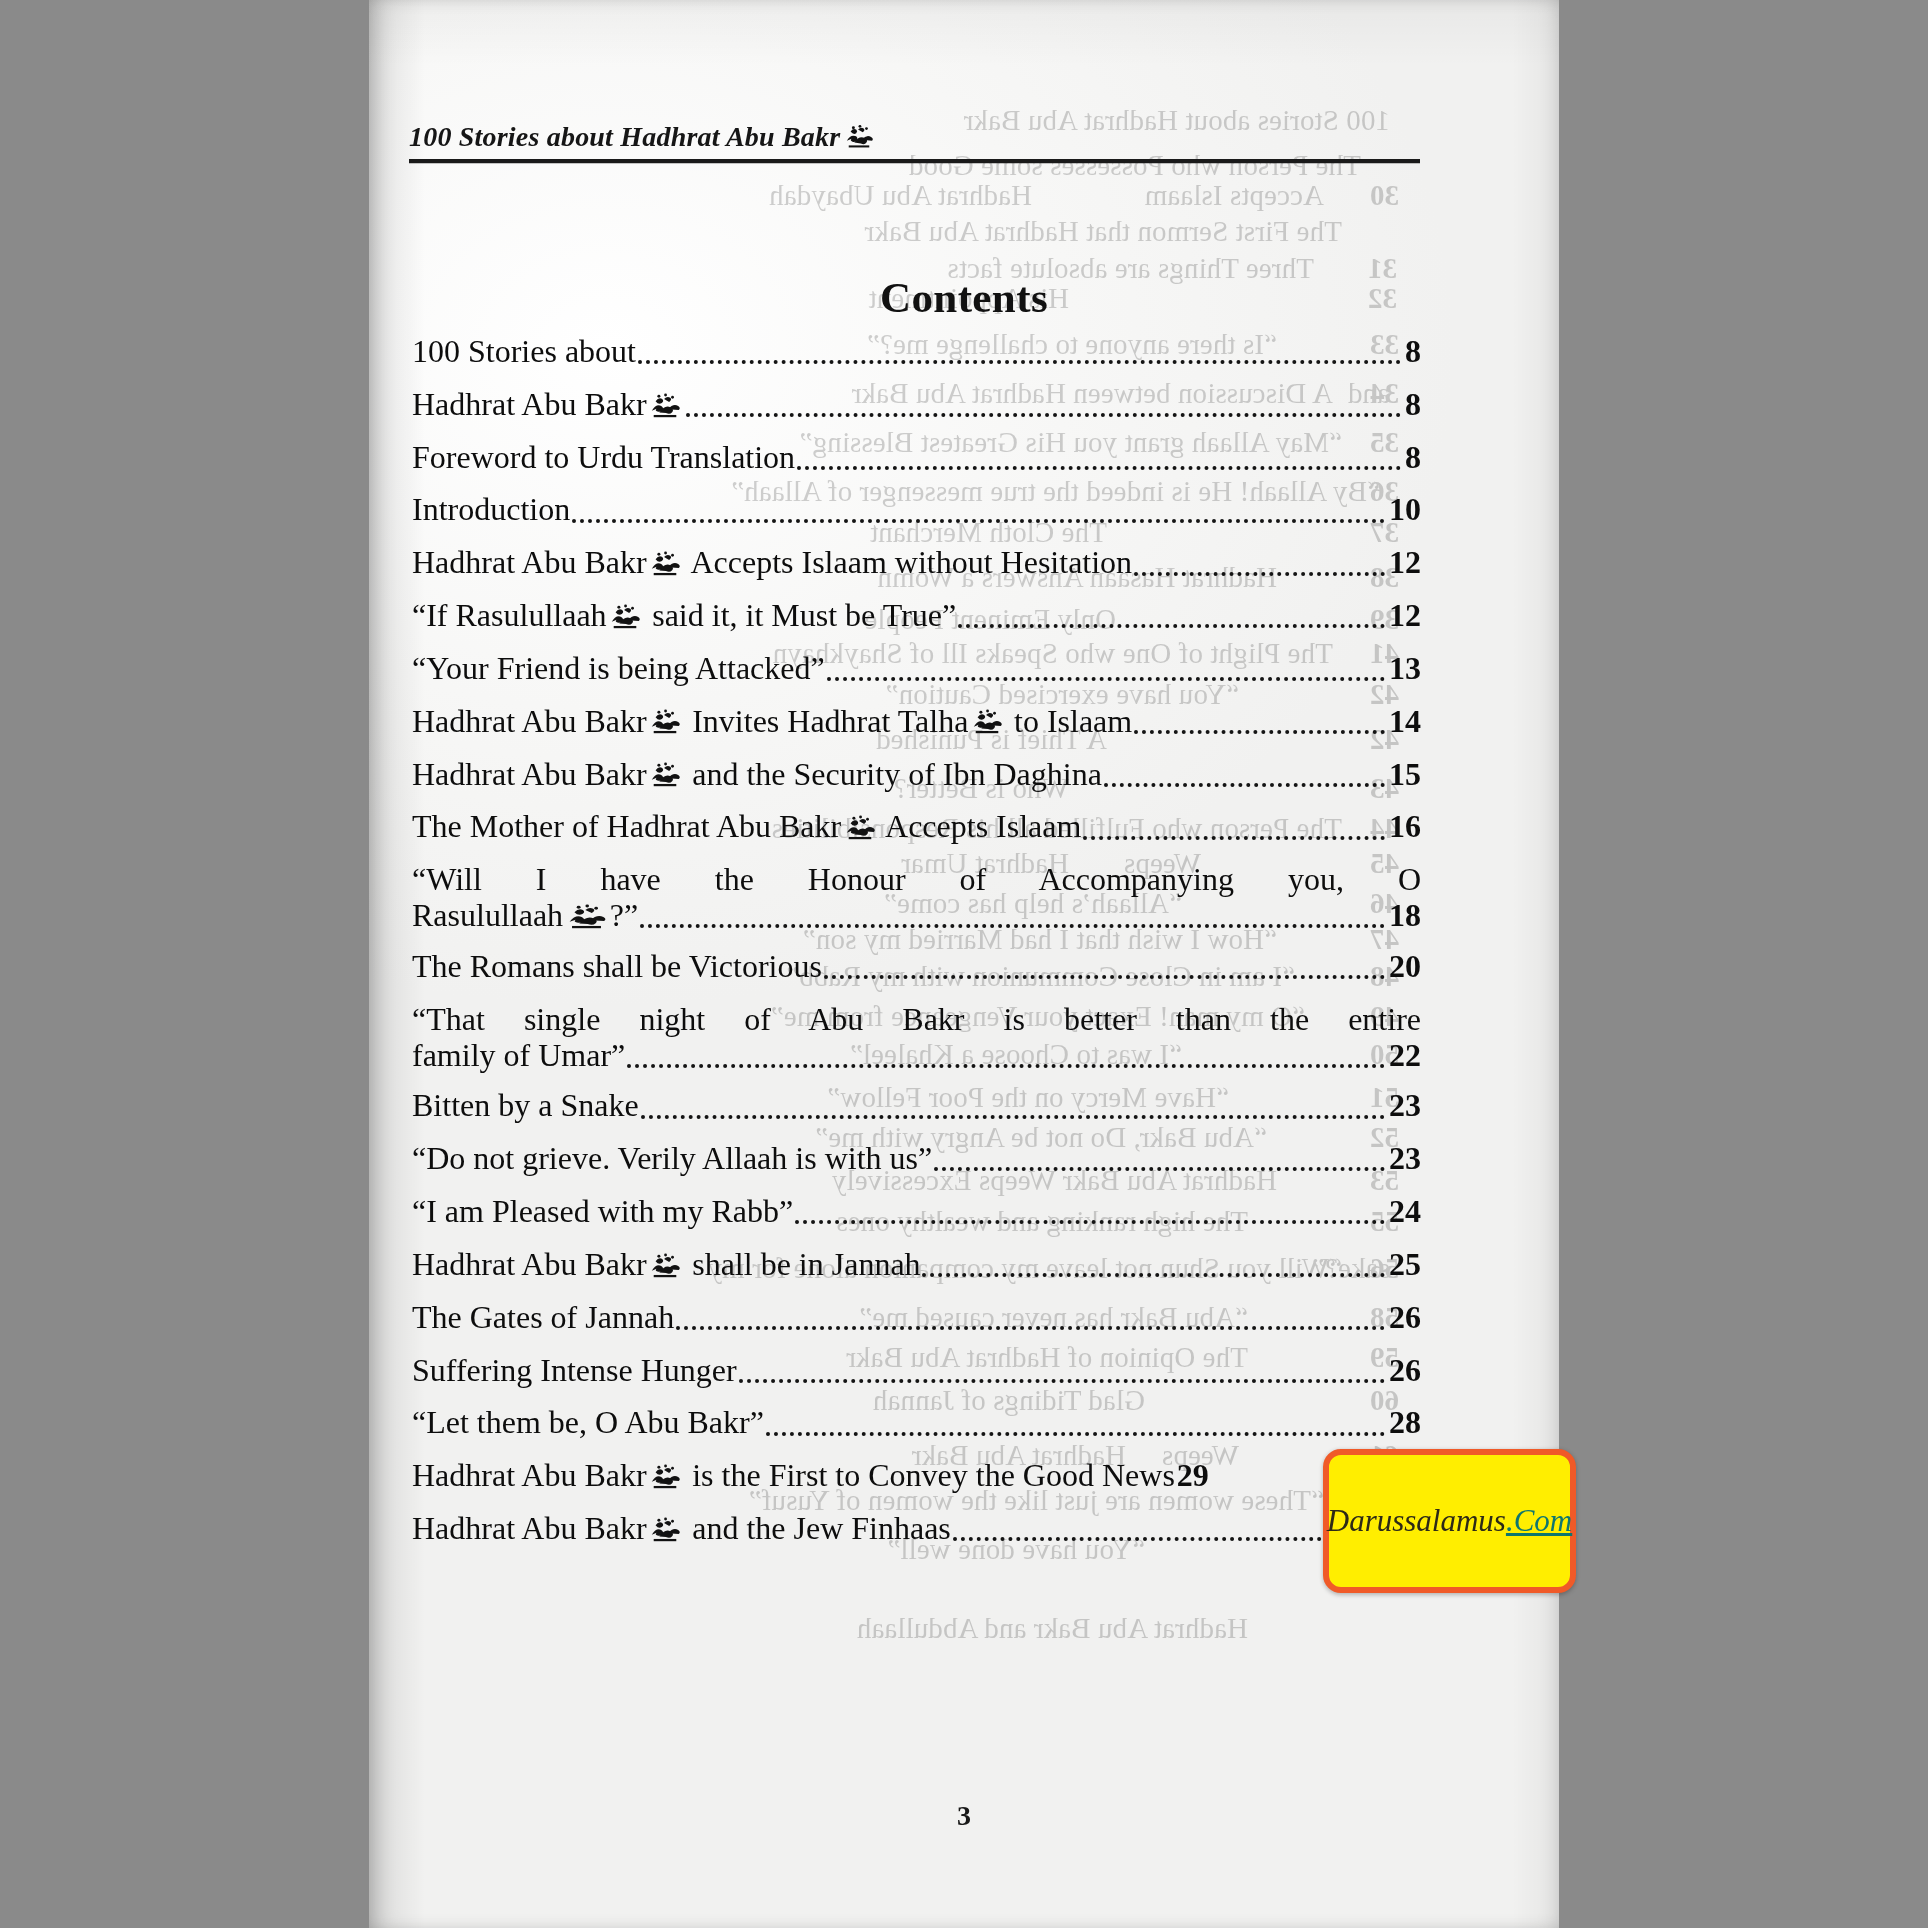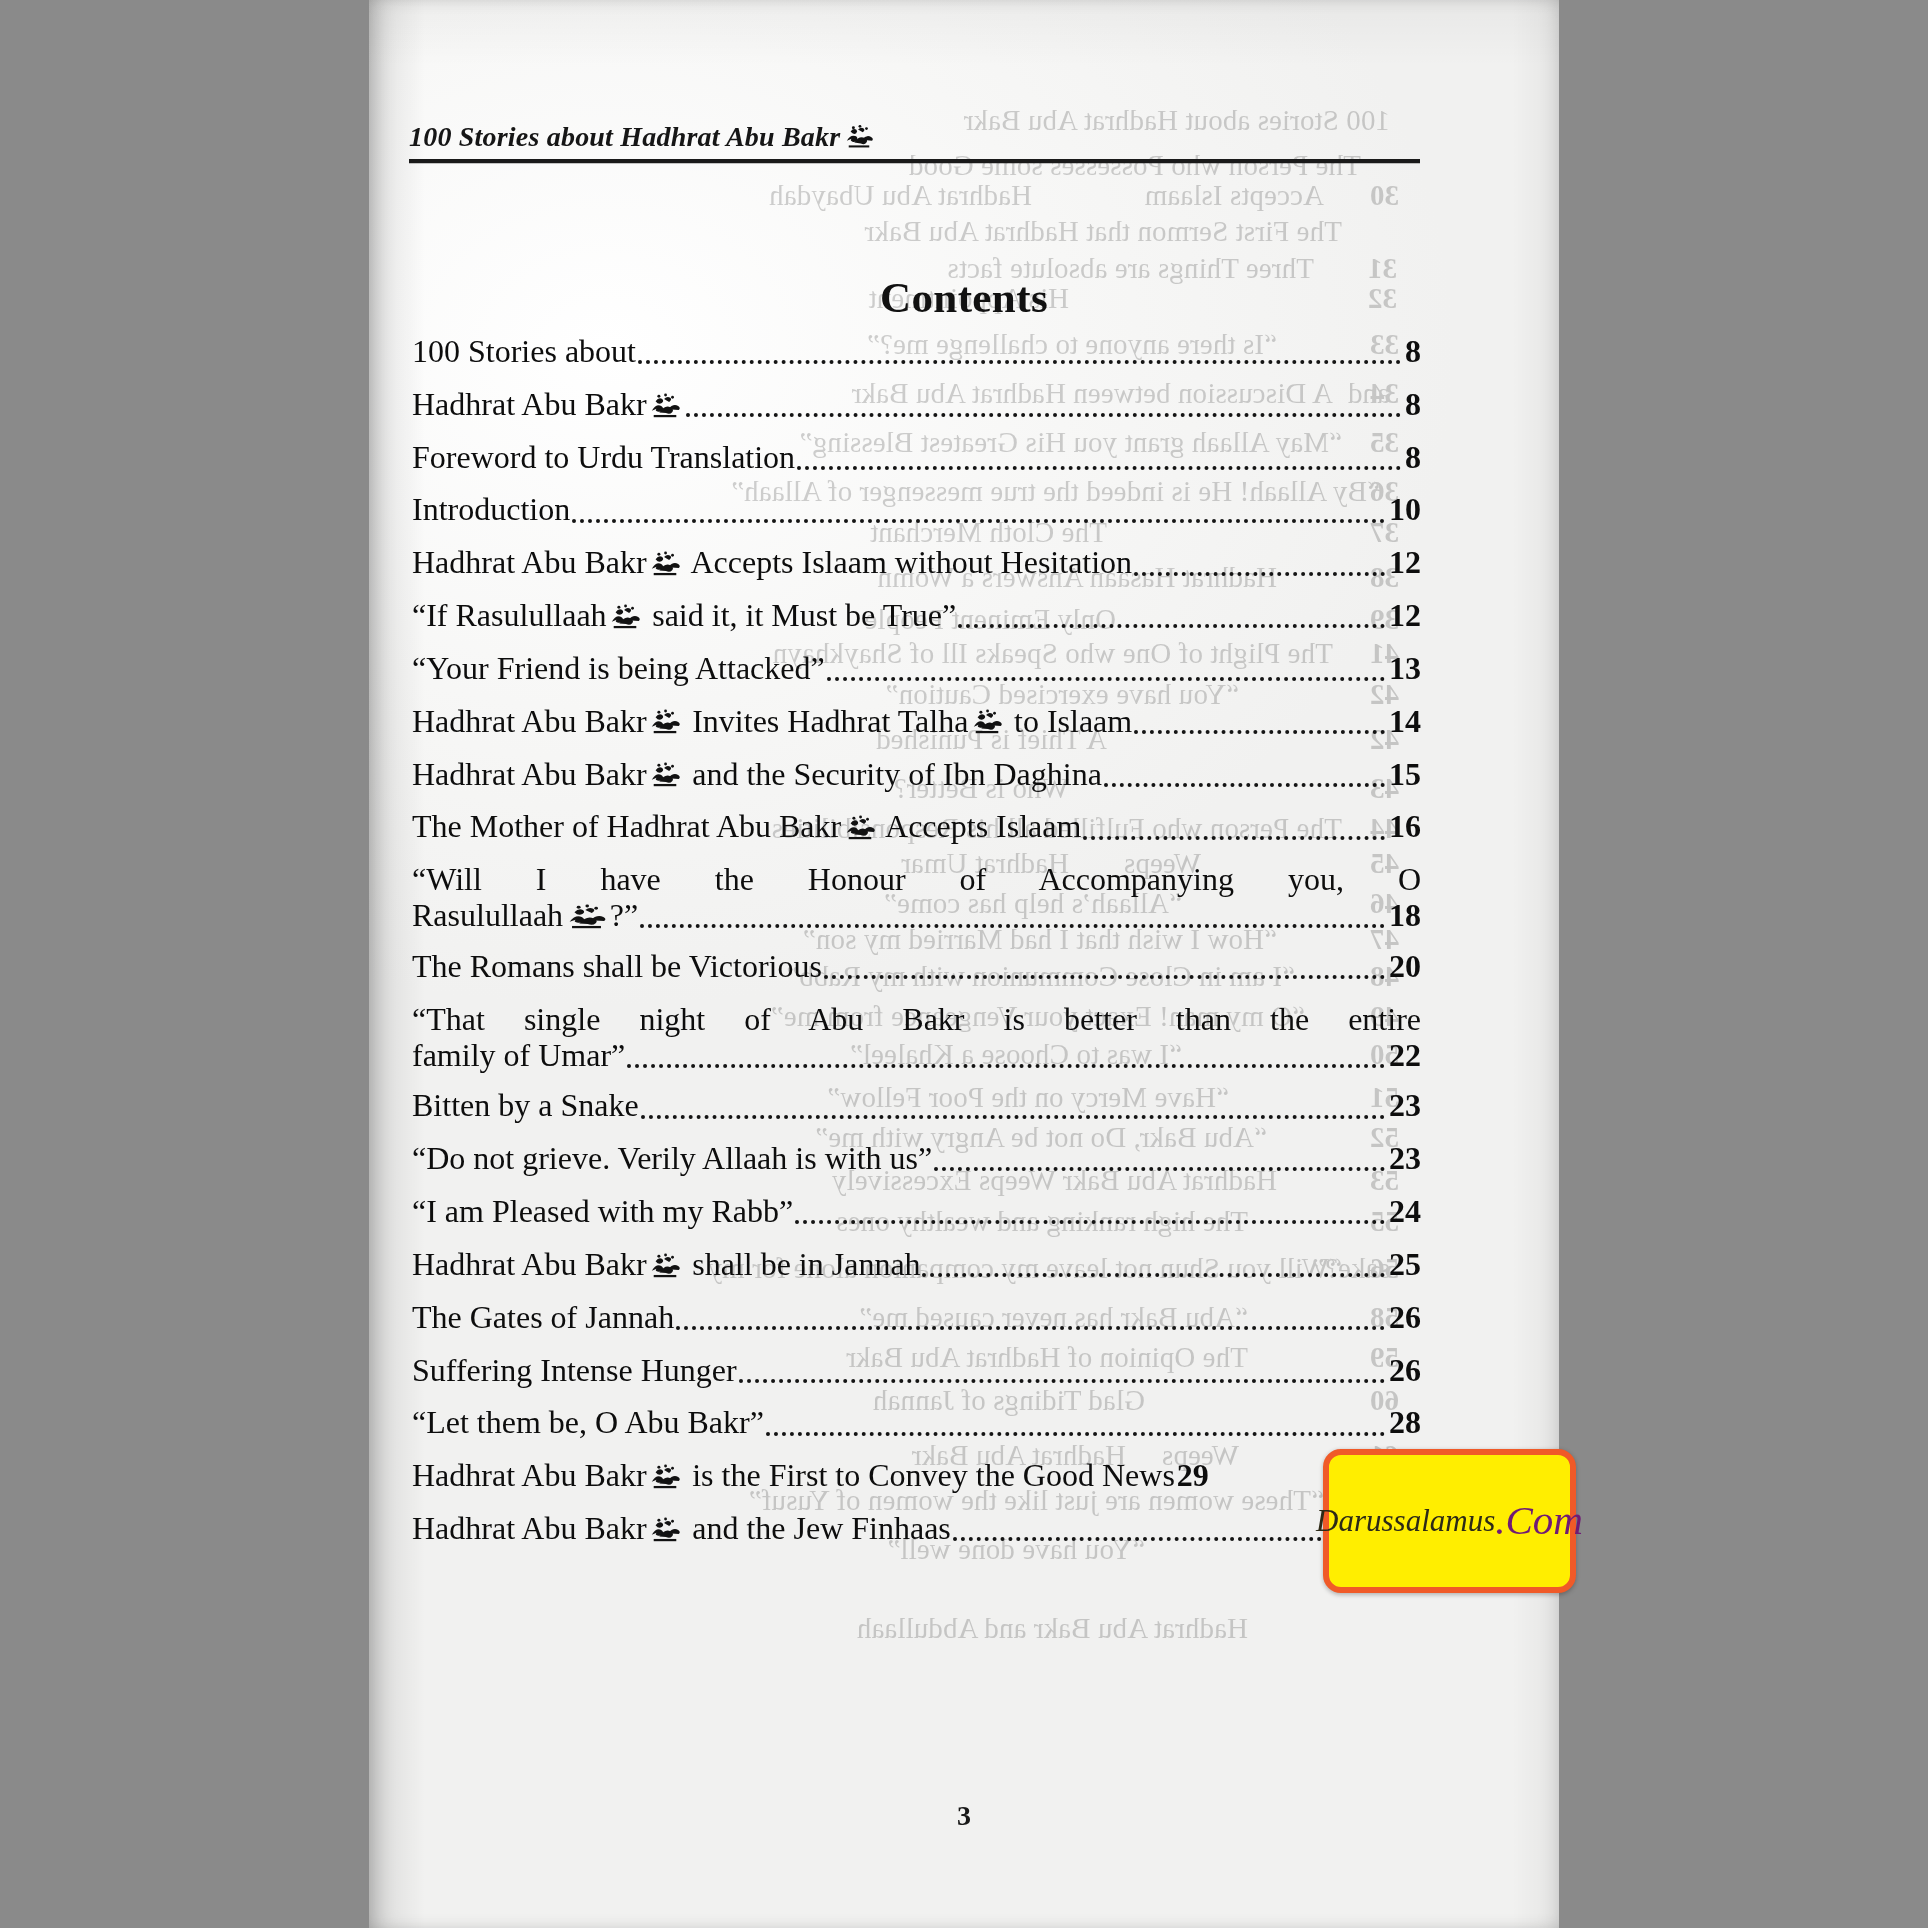--- a/index.html
+++ b/index.html
@@ -134,23 +134,24 @@
     align-items:center;justify-content:center;
     z-index:40;
     margin-left:12px;
   }
   #watermark .wm-l1{
     font-style:italic;font-size:31px;color:#2d2a17;
     font-family:"Liberation Serif", serif;
     line-height:1.05;
   }
   #watermark .wm-l2{
-    font-style:italic;font-size:41px;color:#701a75;
+    font-style:italic;font-size:31px;color:#0f766e;
     font-family:"Liberation Serif", serif;
     line-height:1.05;
+    text-decoration:underline;
   }
 
   
   #folio{
     position:absolute;left:0;top:1800px;width:1190px;
     text-align:center;font-weight:bold;font-size:28px;color:#181818;
   }
 </style>
 </head>
 <body>

